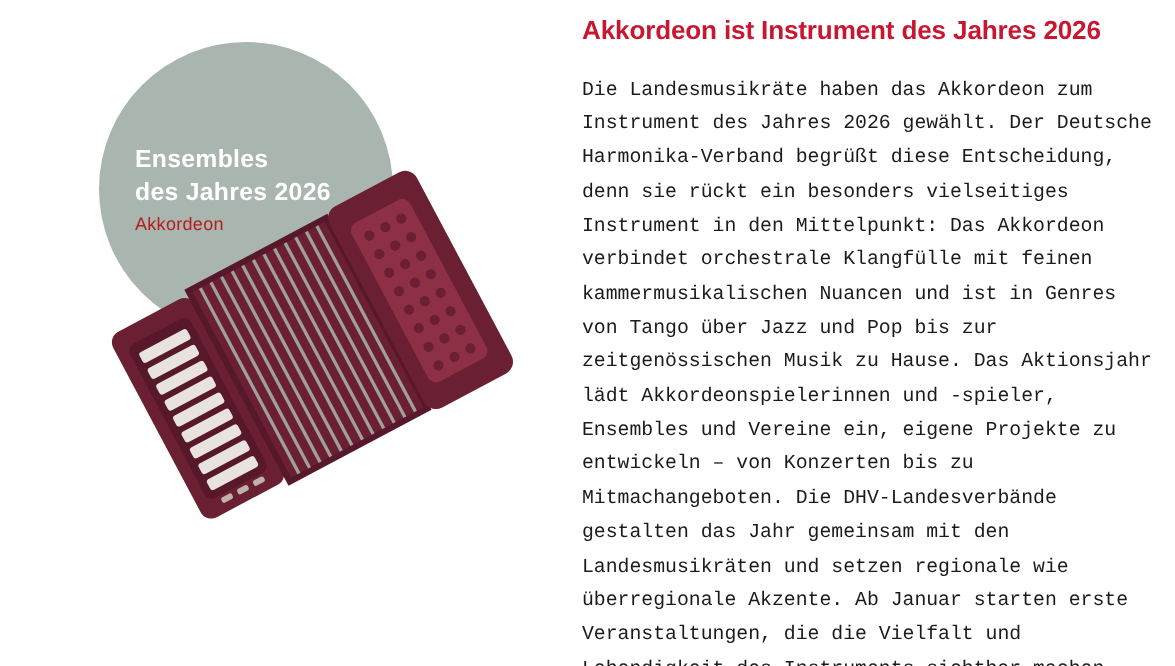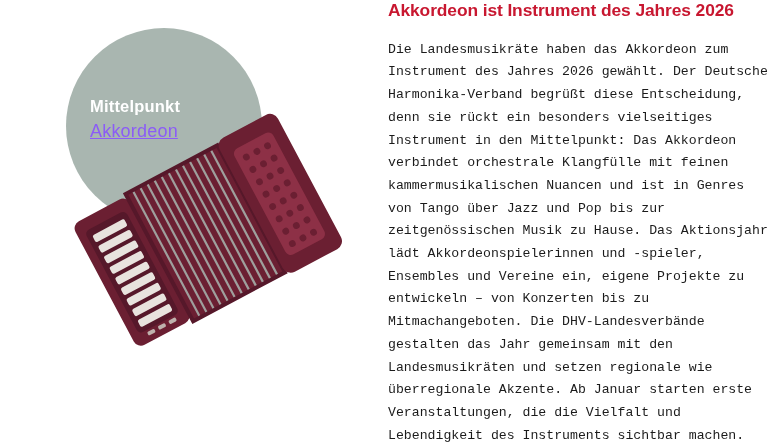--- a/index.html
+++ b/index.html
@@ -45,44 +45,43 @@
     color: #ffffff;
     line-height: 1.32;
   }
   .badge-text .line1,
   .badge-text .line2 {
     font-size: 16.5px;
     font-weight: bold;
     letter-spacing: 0.2px;
   }
   .badge-text .line3 {
-    font-size: 18px;
+    font-size: 12px;
     font-weight: normal;
-    color: #8b5cf6;
+    color: #b91c1c;
     letter-spacing: 0.2px;
     margin-top: 2px;
-    text-decoration: underline;
   }
   .accordion-svg {
     position: absolute;
     left: 0;
     top: 0;
   }
 
   
   .article {
     position: absolute;
     left: 388px;
     top: 0;
     width: 384px;
     height: 444px;
   }
   .article-title {
     margin: 0;
-    padding: 0 0 0 0;
+    padding: 10px 0 0 0;
     font-size: 17.4px;
     font-weight: bold;
     color: #c81730;
     line-height: 1.25;
     letter-spacing: -0.1px;
   }
   .article-body {
     margin: 0;
     padding: 17px 0 0 0;
     font-size: 13.2px;
@@ -106,21 +105,22 @@
 </head>
 <body>
 
 <div class="page">
 
   <div class="illustration">
 
     <div class="badge-circle"></div>
 
     <div class="badge-text">
-      <div class="line1">Mittelpunkt</div>
+      <div class="line1">Ensembles</div>
+      <div class="line2">des Jahres 2026</div>
       <div class="line3">Akkordeon</div>
     </div>
 
     <svg class="accordion-svg" width="380" height="444" viewBox="0 0 380 444">
       <g transform="rotate(-28 190 230)">
 
         <rect x="88" y="170" width="62" height="140" rx="8" fill="#6b1f32"></rect>
         <rect x="96" y="182" width="46" height="116" rx="5" fill="#56182a"></rect>
 
         <g fill="#e8e3de">

